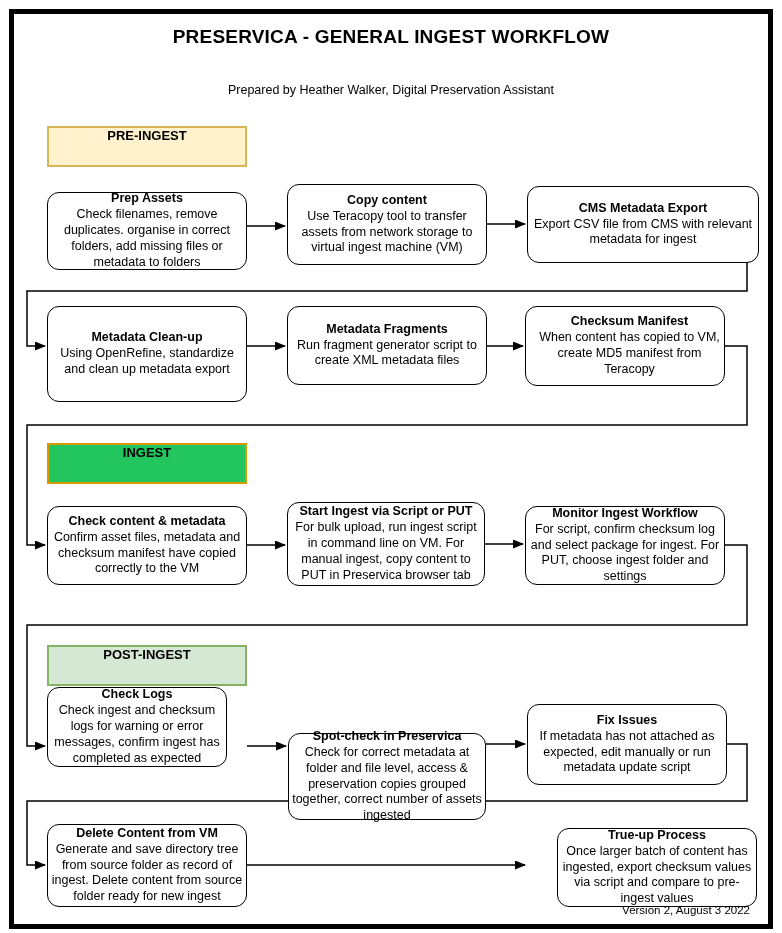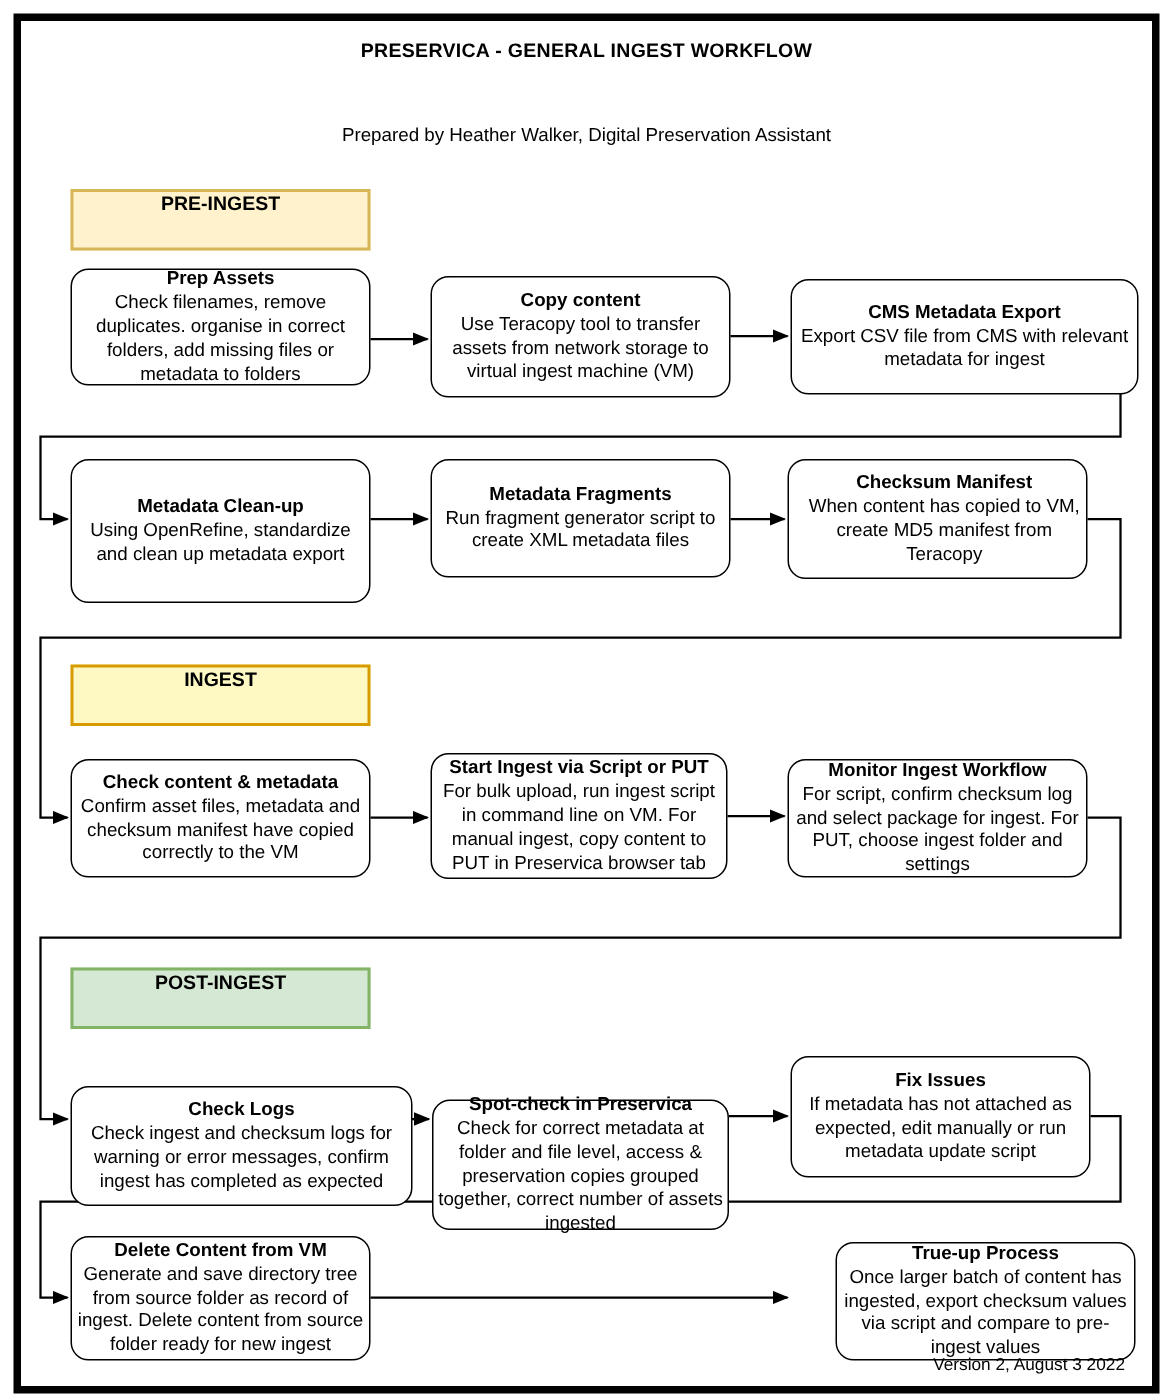--- a/index.html
+++ b/index.html
@@ -6,21 +6,21 @@
   .page {
     position:relative; width:782px; height:933px; background:#fff;
     font-family:"Liberation Sans","DejaVu Sans",sans-serif; color:#000; overflow:hidden;
   }
   .page-border {
     position:absolute; left:9px; top:9px; width:764px; height:920px;
     border:5px solid #000; box-sizing:border-box;
   }
   .header-title {
     position:absolute; left:0; top:26px; width:100%; text-align:center;
-    font-size:13px; font-weight:bold; letter-spacing:0.2px;
+    font-size:19px; font-weight:bold; letter-spacing:0.2px;
   }
   .header-subtitle {
     position:absolute; left:0; top:65px; width:100%; text-align:center;
     font-size:13px; font-weight:bold;
   }
   .header-prepared {
     position:absolute; left:0; top:83px; width:100%; text-align:center;
     font-size:12.5px;
   }
   .section-label {
@@ -66,28 +66,28 @@
       <path d="M247 746 H286" marker-end="url(#arrow)"></path>
       <path d="M486 744 H525" marker-end="url(#arrow)"></path>
       <path d="M727 744 H747 V801 H27 V865 H45" marker-end="url(#arrow)"></path>
       <path d="M247 865 H525" marker-end="url(#arrow)"></path>
     </g>
   </svg>
 
   <div class="section-label" style="left: 47px; top: 126px; background-color: rgb(255, 242, 204); border-color: rgb(214, 182, 86);">
     <span>PRE-INGEST</span>
   </div>
-  <div class="section-label" style="left: 47px; top: 443px; background-color: #fef9c3; border-color: rgb(215, 155, 0);">
+  <div class="section-label" style="left: 47px; top: 443px; background-color: #22c55e; border-color: rgb(215, 155, 0);">
     <span>INGEST</span>
   </div>
   <div class="section-label" style="left: 47px; top: 645px; background-color: rgb(213, 232, 212); border-color: rgb(130, 179, 102);">
     <span>POST-INGEST</span>
   </div>
 
-  <div class="node" style="left:47px; top:179px; width:200px; height:78px;">
+  <div class="node" style="left:47px; top:192px; width:200px; height:78px;">
     <div class="node-title">Prep Assets</div>
     <div class="node-body">Check filenames, remove duplicates. organise in correct folders, add missing files or metadata to folders</div>
   </div>
   <div class="node" style="left:287px; top:184px; width:200px; height:81px;">
     <div class="node-title">Copy content</div>
     <div class="node-body">Use Teracopy tool to transfer assets from network storage to virtual ingest machine (VM)</div>
   </div>
   <div class="node" style="left:527px; top:186px; width:232px; height:77px;">
     <div class="node-title">CMS Metadata Export</div>
     <div class="node-body">Export CSV file from CMS with relevant metadata for ingest</div>
@@ -112,21 +112,21 @@
   </div>
   <div class="node" style="left:287px; top:502px; width:198px; height:84px;">
     <div class="node-title">Start Ingest via Script or PUT</div>
     <div class="node-body">For bulk upload, run ingest script in command line on VM. For manual ingest, copy content to PUT in Preservica browser tab</div>
   </div>
   <div class="node" style="left:525px; top:506px; width:200px; height:79px;">
     <div class="node-title">Monitor Ingest Workflow</div>
     <div class="node-body">For script, confirm checksum log and select package for ingest. For PUT, choose ingest folder and settings</div>
   </div>
 
-  <div class="node" style="left:47px; top:724px; width:228px; height:80px;">
+  <div class="node" style="left:47px; top:687px; width:180px; height:80px;">
     <div class="node-title">Check Logs</div>
     <div class="node-body">Check ingest and checksum logs for warning or error messages, confirm ingest has completed as expected</div>
   </div>
   <div class="node" style="left:288px; top:733px; width:198px; height:87px;">
     <div class="node-title">Spot-check in Preservica</div>
     <div class="node-body">Check for correct metadata at folder and file level, access &amp; preservation copies grouped together, correct number of assets ingested</div>
   </div>
   <div class="node" style="left:527px; top:704px; width:200px; height:81px;">
     <div class="node-title">Fix Issues</div>
     <div class="node-body">If metadata has not attached as expected, edit manually or run metadata update script</div>

